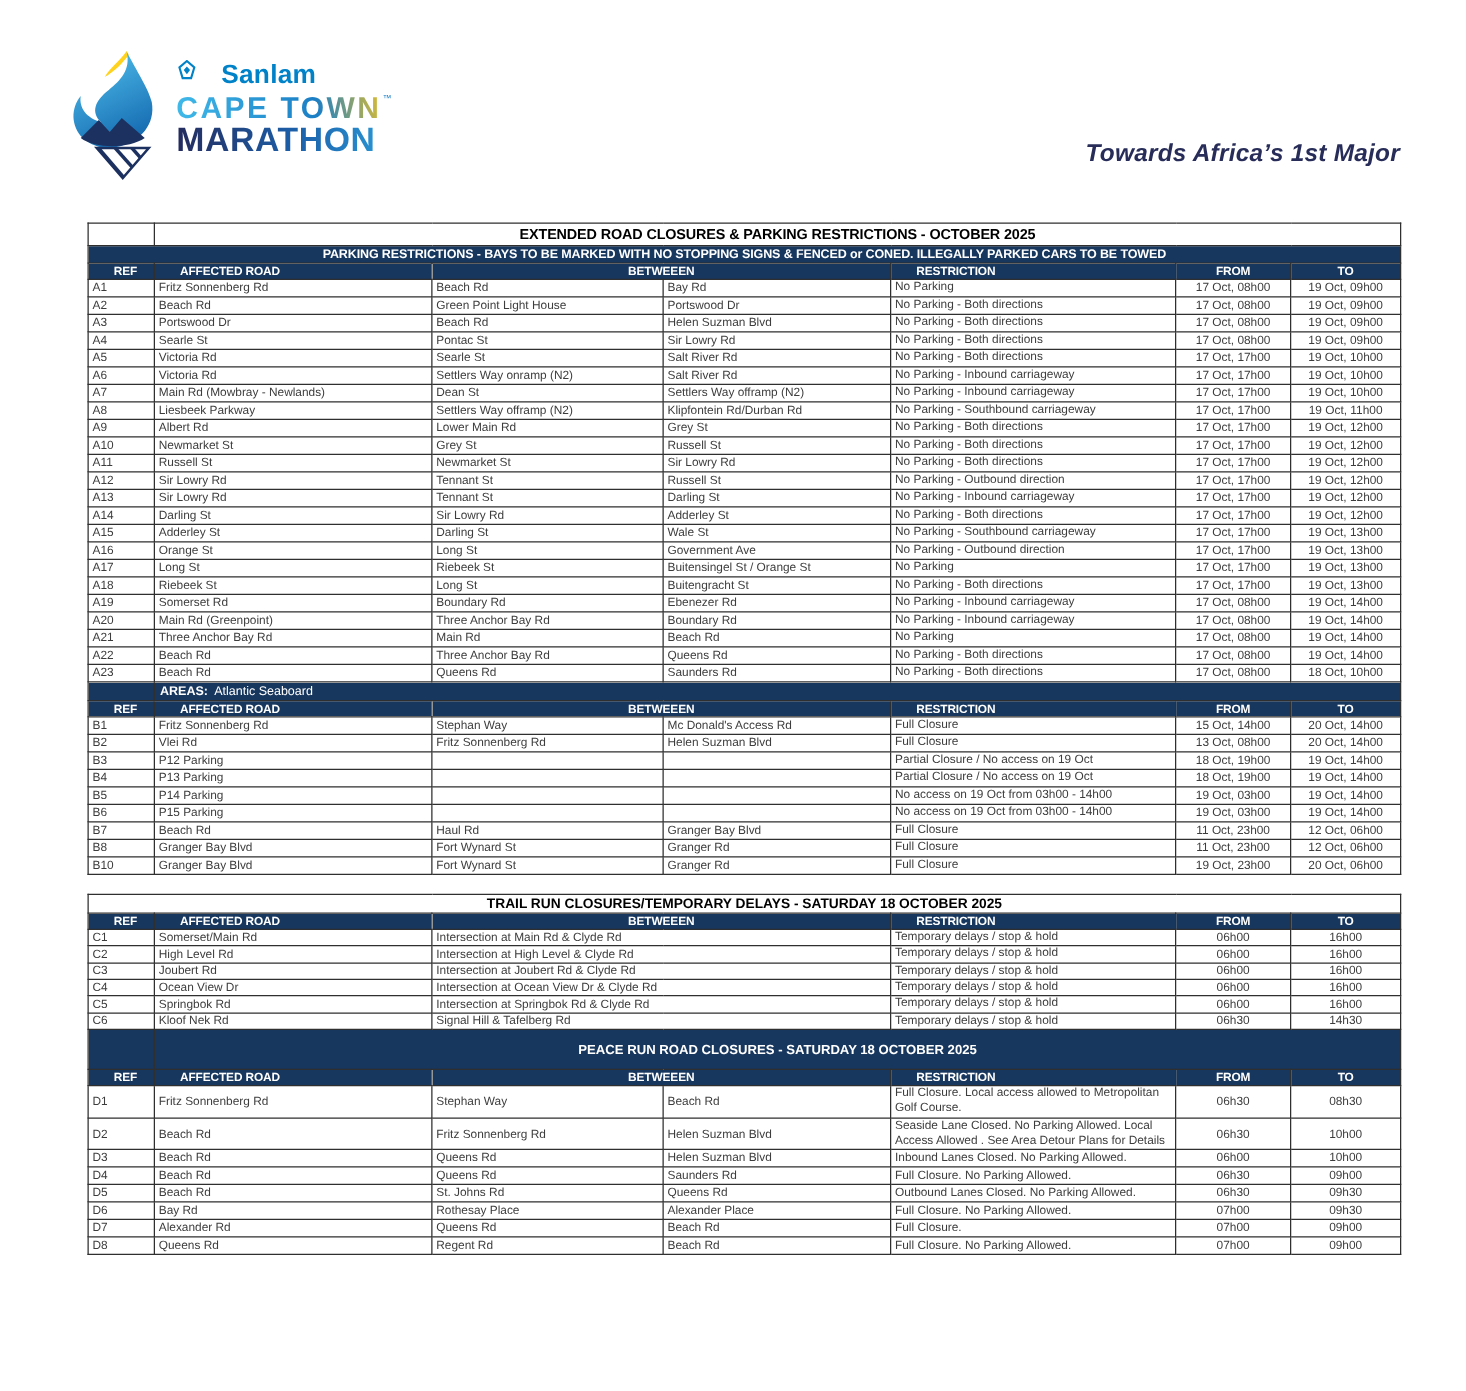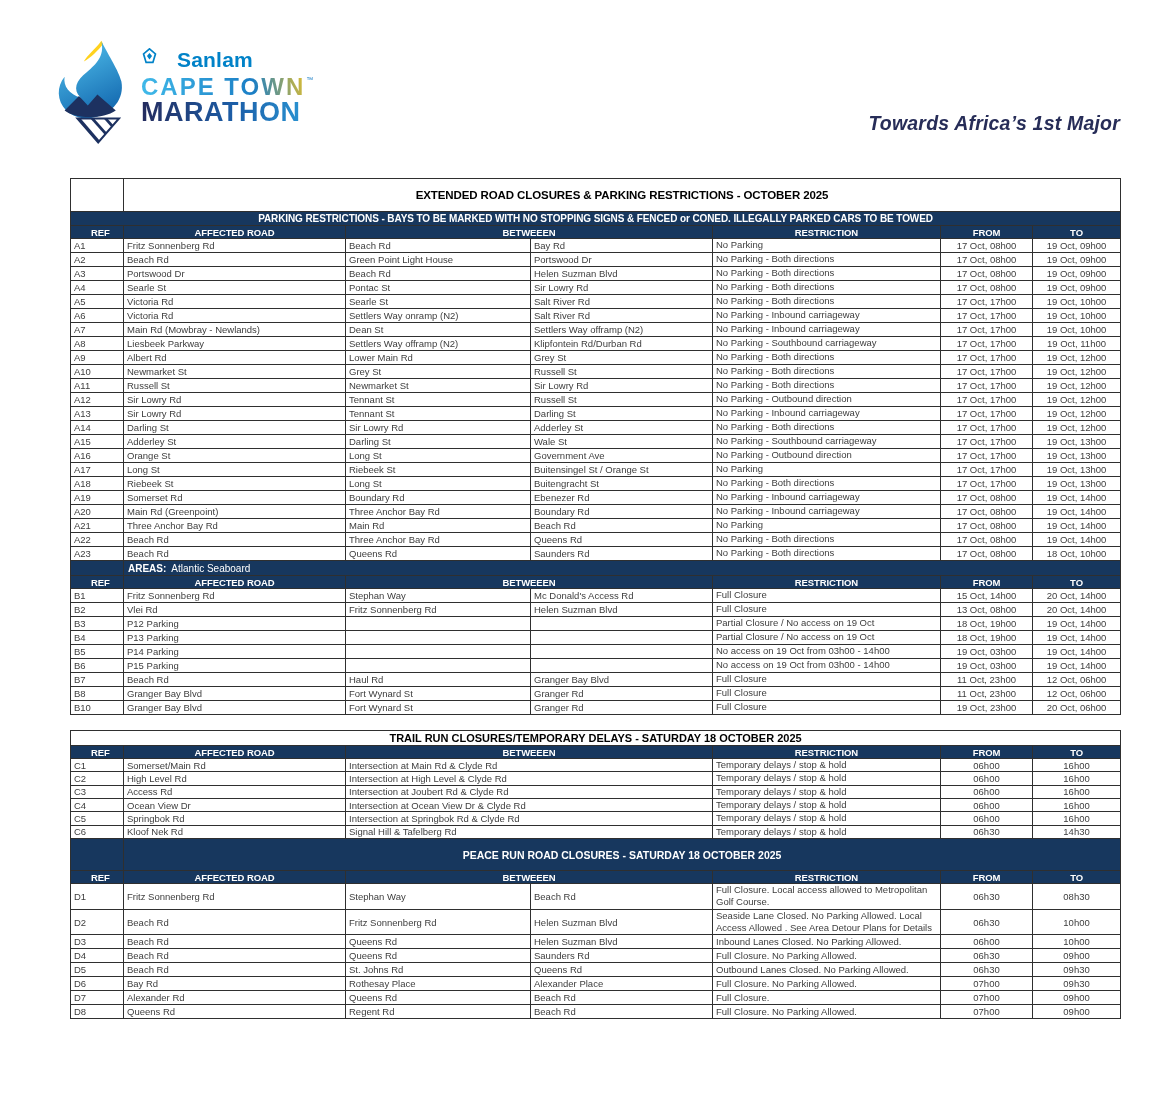--- a/index.html
+++ b/index.html
@@ -25,27 +25,27 @@
         -webkit-background-clip:text;background-clip:text;color:transparent}
   .tagline{position:absolute;right:53px;top:112px;font-size:19.5px;font-weight:bold;
            font-style:italic;color:#272d58;letter-spacing:.2px}
 
   
   .tables{position:absolute;left:70px;top:178px;width:1050px}
   table{border-collapse:collapse;table-layout:fixed;width:1050px;border:1.5px solid #111}
   td{border:1px solid #2f2f2f;overflow:hidden;white-space:nowrap;vertical-align:middle}
   .spacer{height:15px}
 
-  .main-title{height:33px;font-size:11.5px;font-weight:bold;color:#000;text-align:center;letter-spacing:-.1px}
+  .main-title{height:18px;font-size:11.5px;font-weight:bold;color:#000;text-align:center;letter-spacing:-.1px}
   .blank-cell{background:#fff}
   .navy{background:#17375e;color:#fff}
   .banner{height:14px;font-size:10px;font-weight:bold;text-align:center;letter-spacing:-.1px}
   .hc{background:#17375e;color:#fff;font-weight:bold;font-size:9.5px;height:13px;padding:0 20px;letter-spacing:-.1px}
   .hc-ref,.hc-between,.hc-from,.hc-to{text-align:center}
-  .hc-road,.hc-restriction{text-align:center}
+  .hc-road,.hc-restriction{text-align:left}
   .areas-cell{height:15px;font-size:10px;padding:0 4px}
   .areas-label{font-weight:bold;margin-right:5px}
   .run-title{height:15px;font-size:11px;font-weight:bold;color:#000;text-align:center;background:#fff}
   .peace-title{height:32px;font-size:10.5px;font-weight:bold;text-align:center}
 
   .data-row td{height:14px;font-size:9.5px;color:#3d3d3d;padding:0 3px;background:#fff}
   .r-c td{height:13px}
   .c-ref{}
   .c-restr{font-size:8px;white-space:normal;line-height:1.3;padding:1px 3px}
   .c-from,.c-to{text-align:center}
@@ -456,21 +456,21 @@
           <tr class="data-row r-c">
             <td class="c-ref">C2</td>
             <td class="c-road">High Level Rd</td>
             <td class="c-b1" colspan="2">Intersection at High Level &amp; Clyde Rd</td>
             <td class="c-restr">Temporary delays / stop &amp; hold</td>
             <td class="c-from">06h00</td>
             <td class="c-to">16h00</td>
           </tr>
           <tr class="data-row r-c">
             <td class="c-ref">C3</td>
-            <td class="c-road">Access Rd</td>
+            <td class="c-road">Joubert Rd</td>
             <td class="c-b1" colspan="2">Intersection at Joubert Rd &amp; Clyde Rd</td>
             <td class="c-restr">Temporary delays / stop &amp; hold</td>
             <td class="c-from">06h00</td>
             <td class="c-to">16h00</td>
           </tr>
           <tr class="data-row r-c">
             <td class="c-ref">C4</td>
             <td class="c-road">Ocean View Dr</td>
             <td class="c-b1" colspan="2">Intersection at Ocean View Dr &amp; Clyde Rd</td>
             <td class="c-restr">Temporary delays / stop &amp; hold</td>

